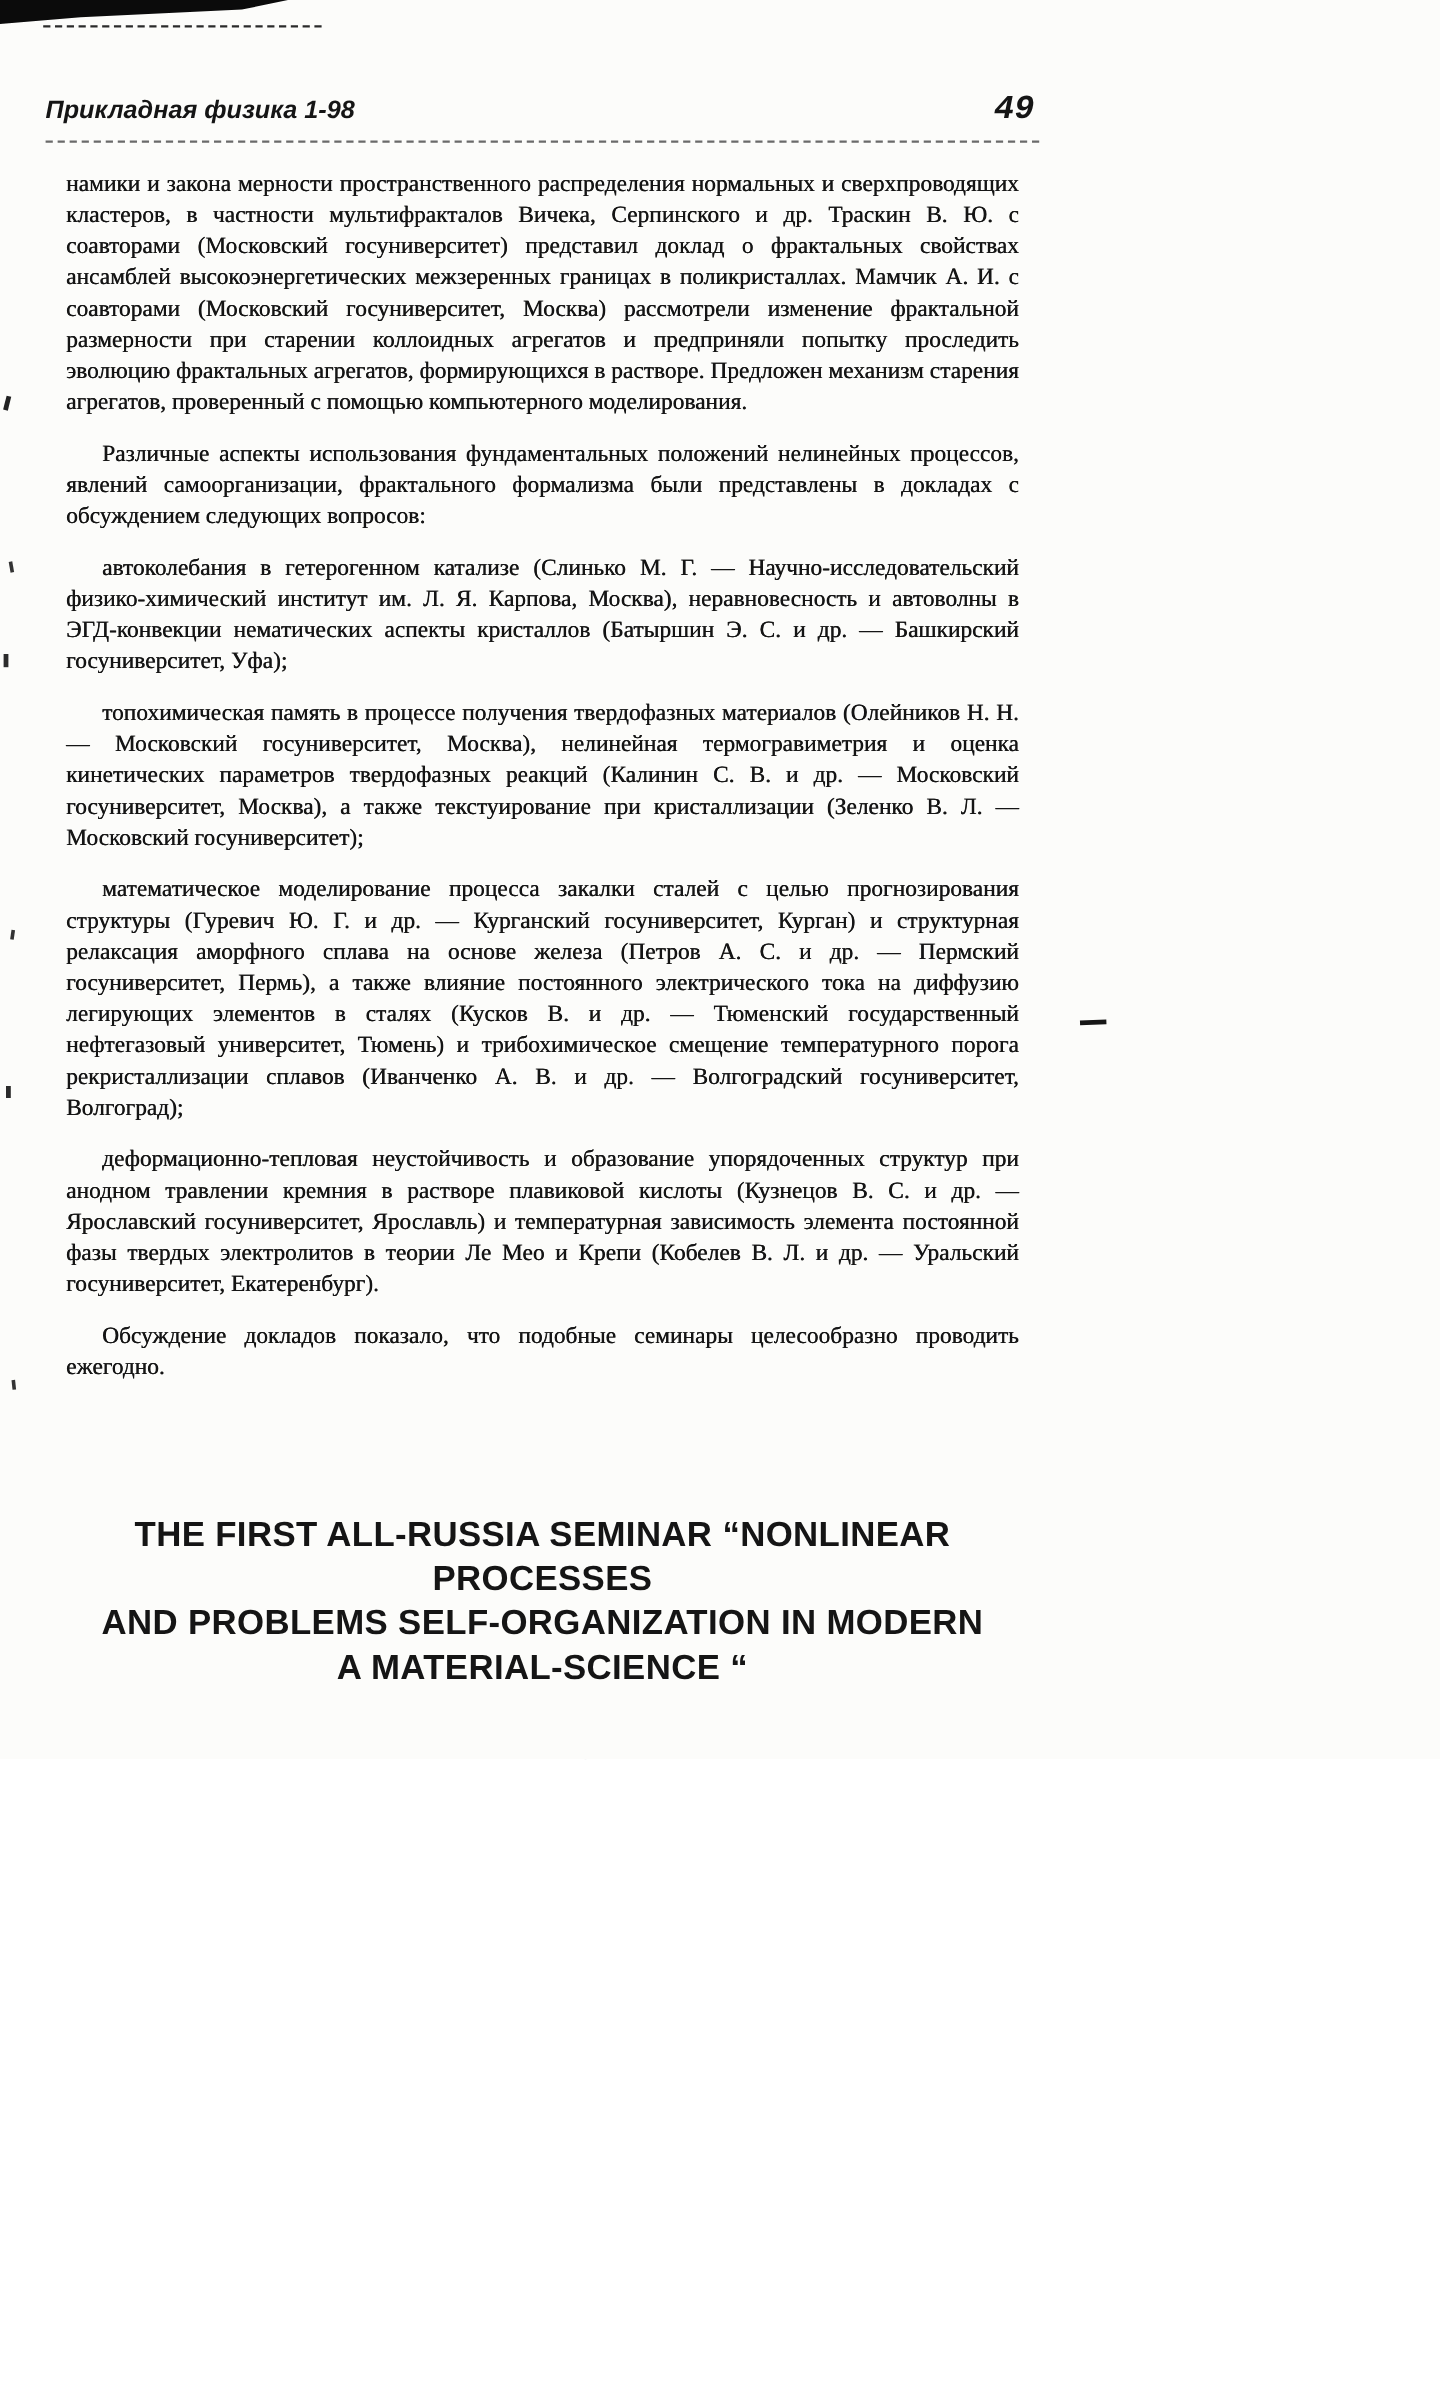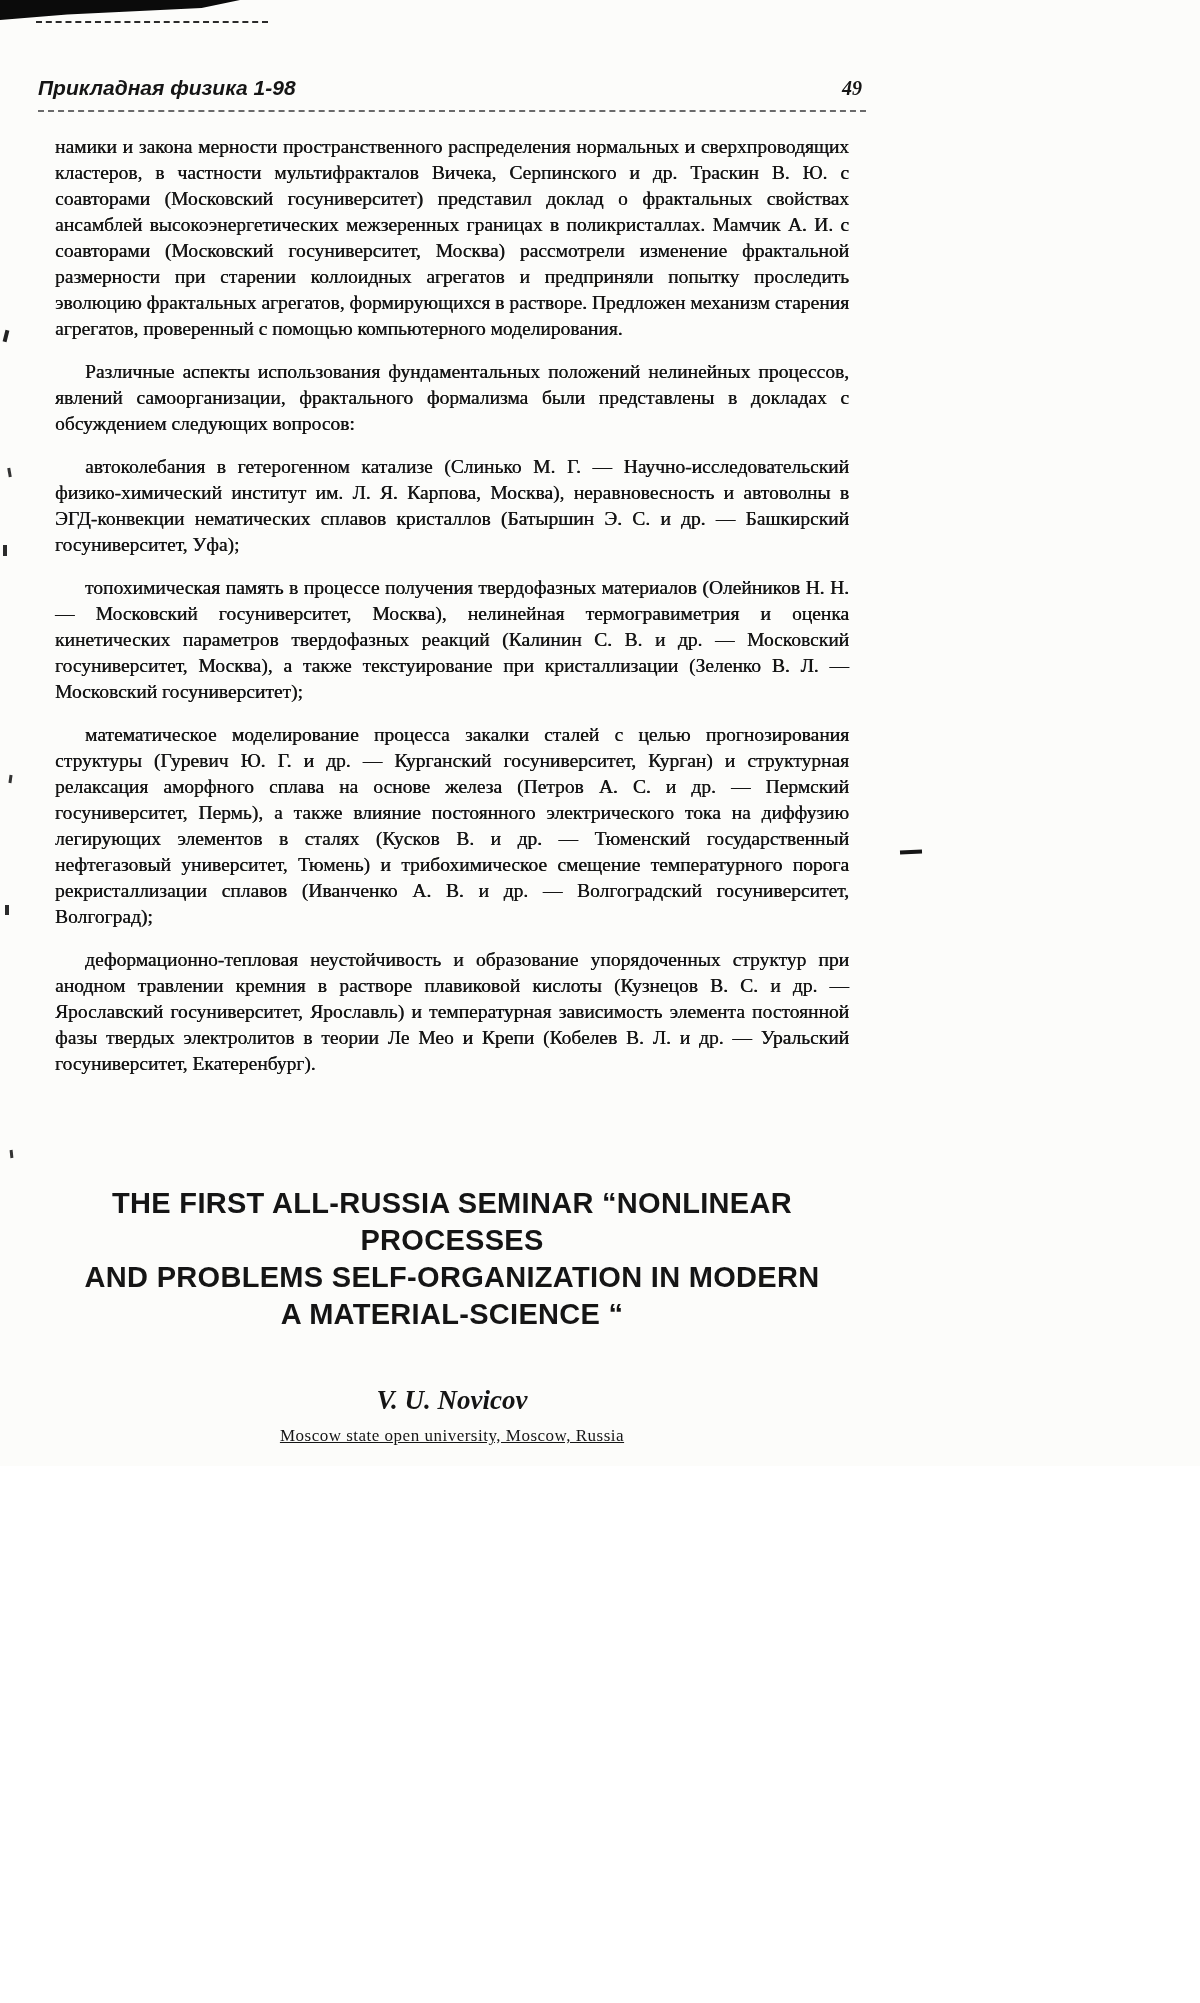--- a/index.html
+++ b/index.html
@@ -27,22 +27,22 @@
     display: flex;
     justify-content: space-between;
     align-items: baseline;
     font-family: "Liberation Sans", sans-serif;
     font-weight: bold;
     font-style: italic;
     font-size: 21px;
     padding-right: 4px;
   }
   .pagenum {
-    font-family: Liberation Serif, serif;
-    font-size: 20px;
+    font-family: Liberation Mono, monospace;
+    font-size: 28px;
   }
   .header-rule {
     border: none;
     border-top: 2px dashed #6a6a6a;
     height: 0;
     margin: 10px 0 0 0;
     width: 100%;
   }
 
   
@@ -162,24 +162,25 @@
 
     <div class="header-row">
       <span class="journal">Прикладная физика 1-98</span>
       <span class="pagenum">49</span>
     </div>
     <hr class="header-rule">
 
     <div class="body-text">
       <p>намики и закона мерности пространственного распределения нормальных и сверхпроводящих кластеров, в частности мультифракталов Вичека, Серпинского и др. Траскин В. Ю. с соавторами (Московский госуниверситет) представил доклад о фрактальных свойствах ансамблей высокоэнергетических межзеренных границах в поликристаллах. Мамчик А. И. с соавторами (Московский госуниверситет, Москва) рассмотрели изменение фрактальной размерности при старении коллоидных агрегатов и предприняли попытку проследить эволюцию фрактальных агрегатов, формирующихся в растворе. Предложен механизм старения агрегатов, проверенный с помощью компьютерного моделирования.</p>
       <p class="indent">Различные аспекты использования фундаментальных положений нелинейных процессов, явлений самоорганизации, фрактального формализма были представлены в докладах с обсуждением следующих вопросов:</p>
-      <p class="indent">автоколебания в гетерогенном катализе (Слинько М. Г. — Научно-исследовательский физико-химический институт им. Л. Я. Карпова, Москва), неравновесность и автоволны в ЭГД-конвекции нематических сплавов кристаллов (Батыршин Э. С. и др. — Башкирский госуниверситет, Уфа);</p>
+      <p class="indent">автоколебания в гетерогенном катализе (Слинько М. Г. — Научно-исследовательский физико-химический институт им. Л. Я. Карпова, Москва), неравновесность и автоволны в ЭГД-конвекции нематических аспекты кристаллов (Батыршин Э. С. и др. — Башкирский госуниверситет, Уфа);</p>
       <p class="indent">топохимическая память в процессе получения твердофазных материалов (Олейников Н. Н. — Московский госуниверситет, Москва), нелинейная термогравиметрия и оценка кинетических параметров твердофазных реакций (Калинин С. В. и др. — Московский госуниверситет, Москва), а также текстуирование при кристаллизации (Зеленко В. Л. — Московский госуниверситет);</p>
       <p class="indent">математическое моделирование процесса закалки сталей с целью прогнозирования структуры (Гуревич Ю. Г. и др. — Курганский госуниверситет, Курган) и структурная релаксация аморфного сплава на основе железа (Петров А. С. и др. — Пермский госуниверситет, Пермь), а также влияние постоянного электрического тока на диффузию легирующих элементов в сталях (Кусков В. и др. — Тюменский государственный нефтегазовый университет, Тюмень) и трибохимическое смещение температурного порога рекристаллизации сплавов (Иванченко А. В. и др. — Волгоградский госуниверситет, Волгоград);</p>
       <p class="indent">деформационно-тепловая неустойчивость и образование упорядоченных структур при анодном травлении кремния в растворе плавиковой кислоты (Кузнецов В. С. и др. — Ярославский госуниверситет, Ярославль) и температурная зависимость элемента постоянной фазы твердых электролитов в теории Ле Мео и Крепи (Кобелев В. Л. и др. — Уральский госуниверситет, Екатеренбург).</p>
+      <p class="indent">Обсуждение докладов показало, что подобные семинары целесообразно проводить ежегодно.</p>
     </div>
 
     <div class="article-title">
       <div>THE FIRST ALL-RUSSIA SEMINAR “NONLINEAR PROCESSES</div>
       <div>AND PROBLEMS SELF-ORGANIZATION IN MODERN</div>
       <div>A MATERIAL-SCIENCE “</div>
     </div>
 
     <div class="author">V. U. Novicov</div>
     <div class="affiliation">Moscow state open university, Moscow, Russia</div>

